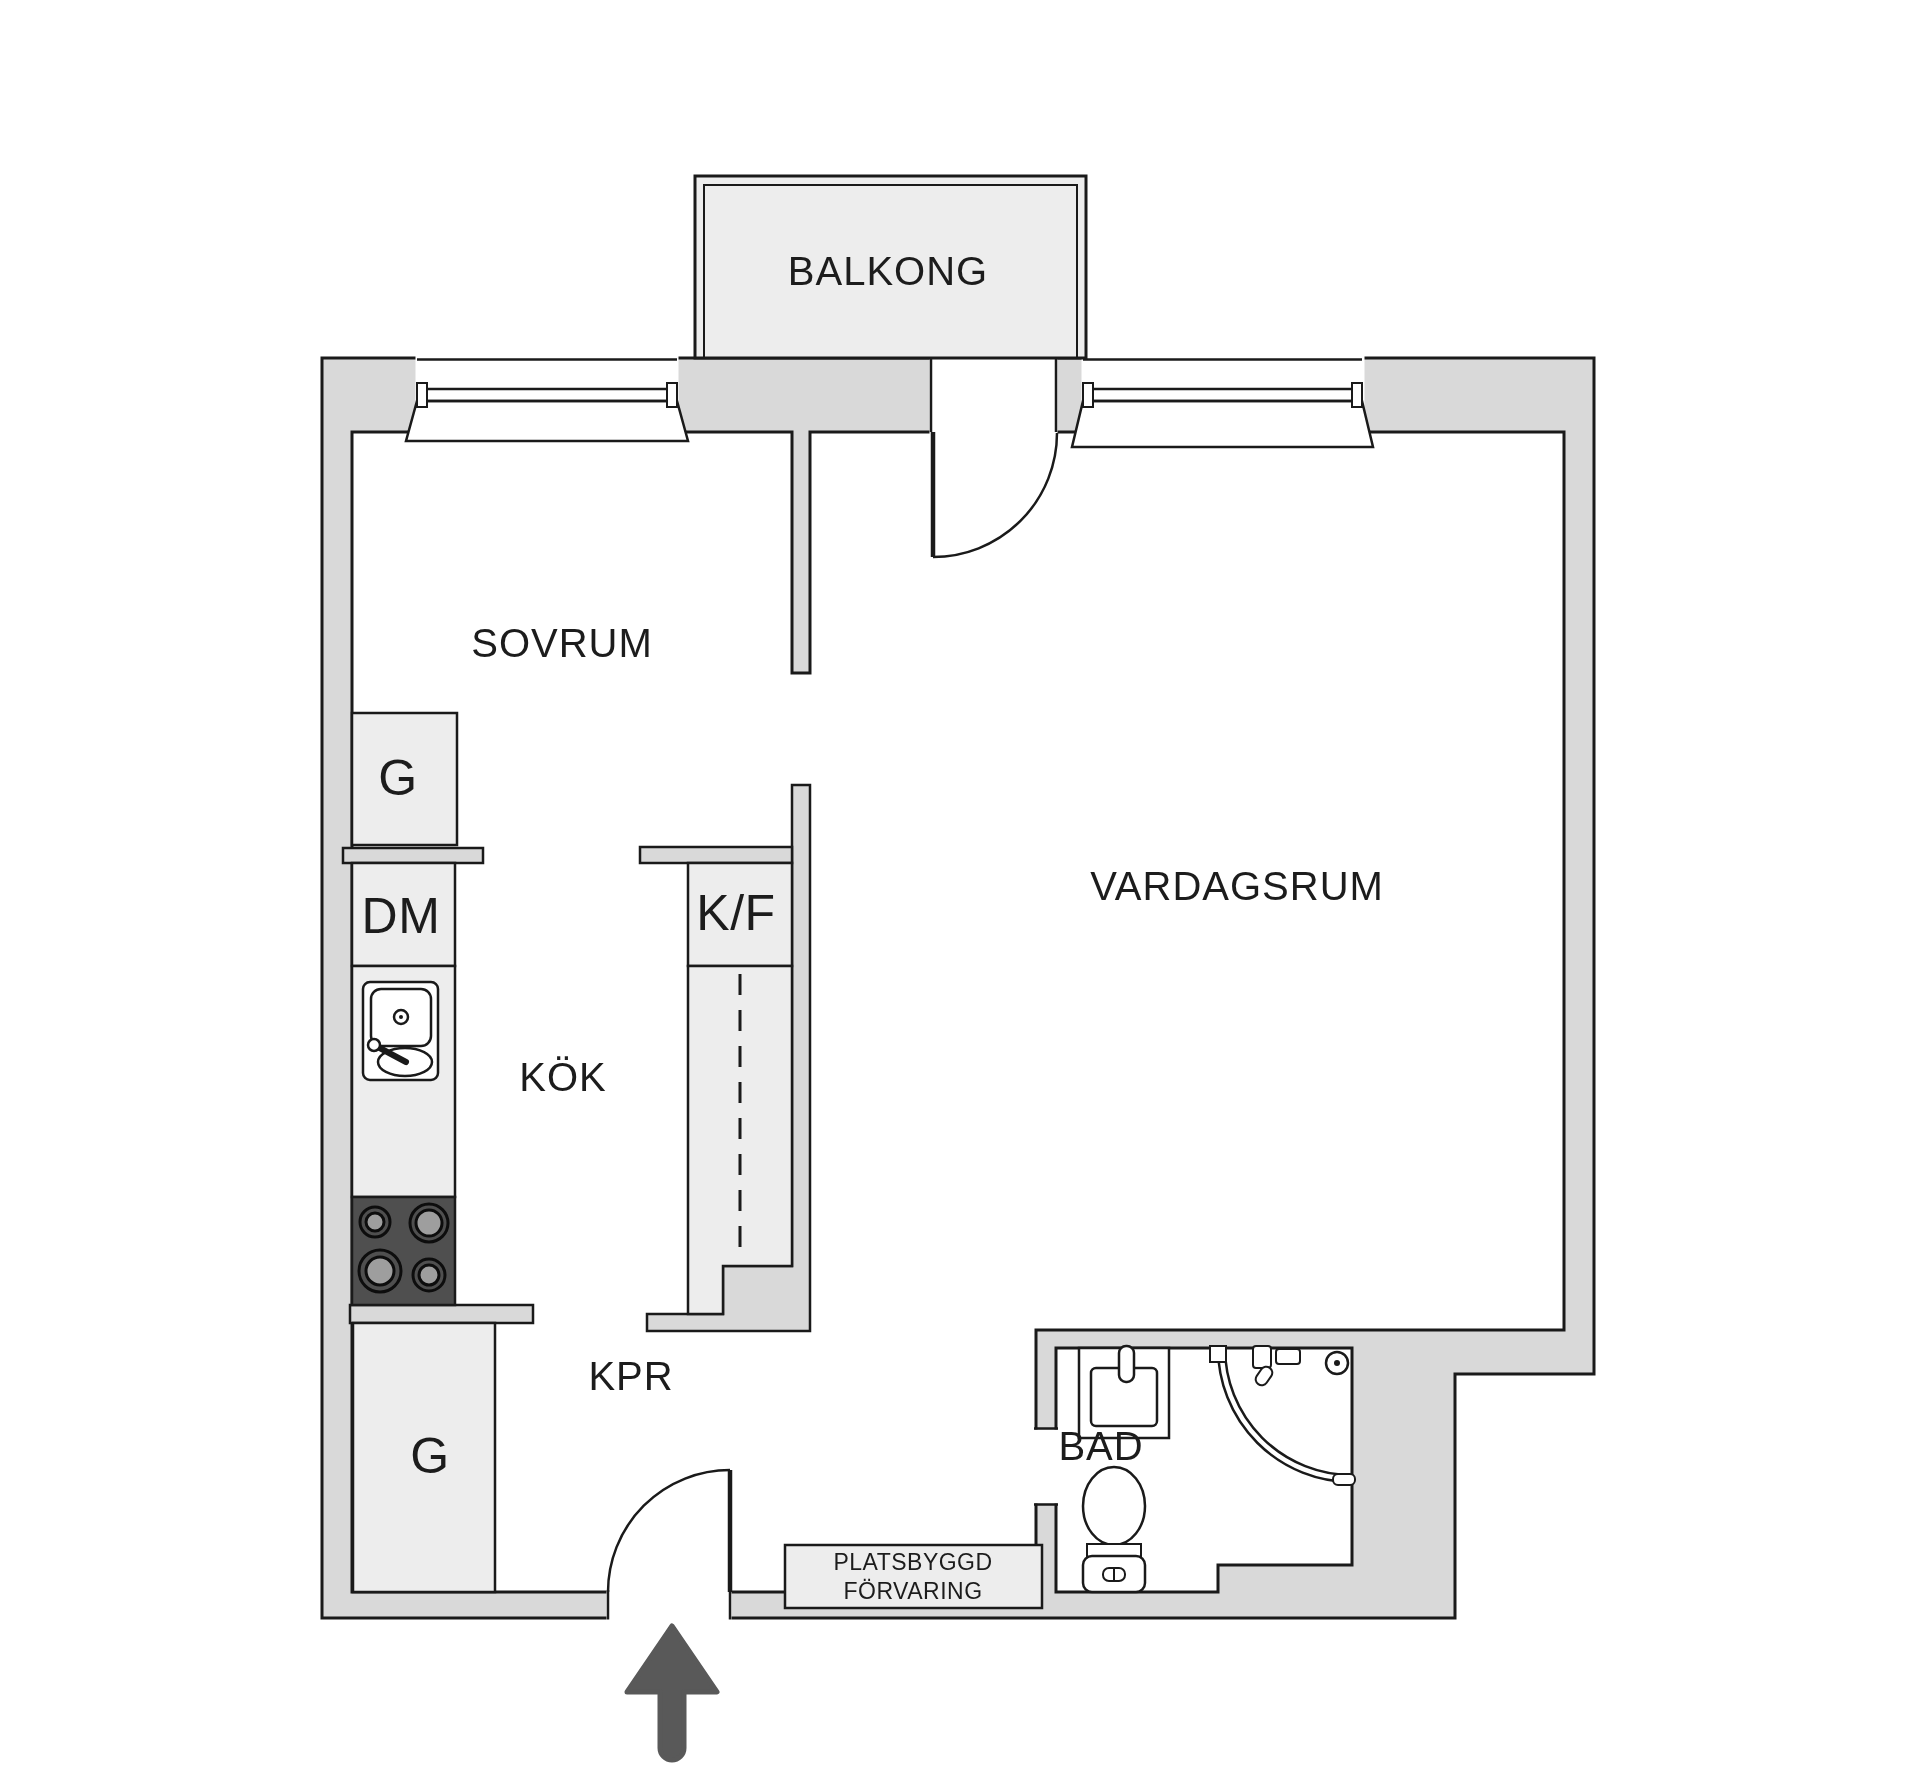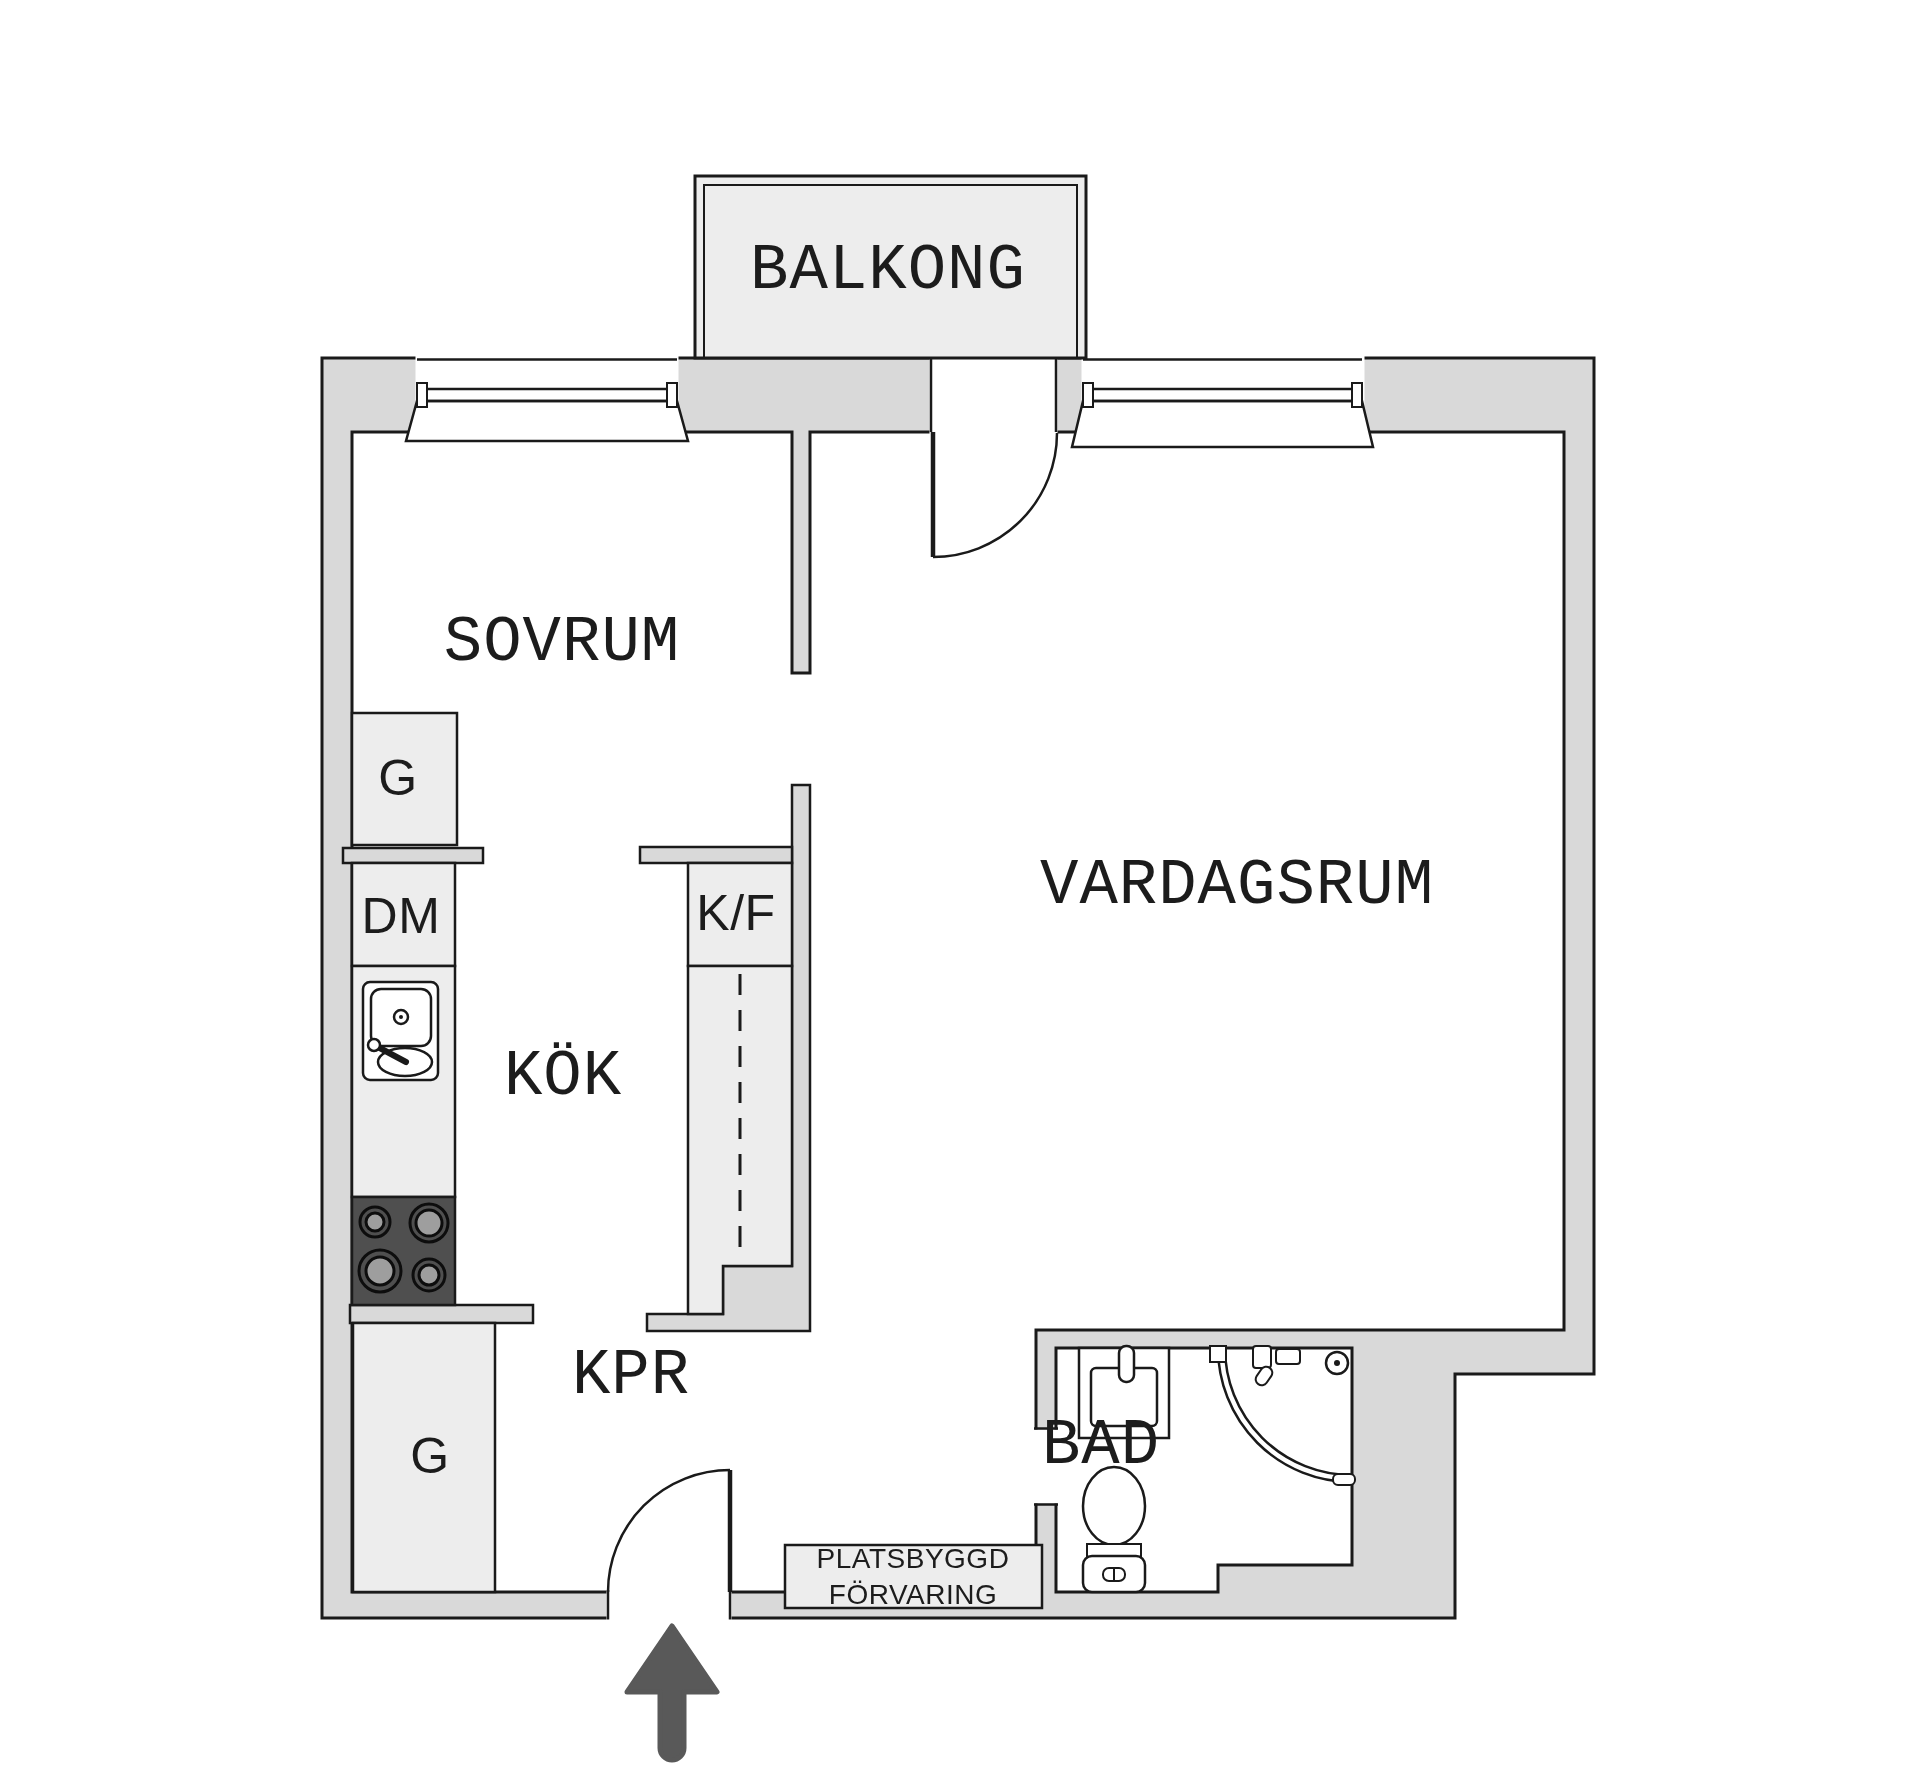--- a/index.html
+++ b/index.html
@@ -12,24 +12,24 @@
   }
   .plan svg{position:absolute;left:0;top:0;}
   .lbl{
     position:absolute;
     transform:translate(-50%,-50%);
     color:#1c1c1c;
     white-space:nowrap;
     letter-spacing:1px;
     font-weight:400;
   }
-  .room{font-size:64px;font-family:Liberation Mono, monospace;}
+  .room{font-size:40px;}
   .closet{font-size:50px;letter-spacing:0.5px;}
   .storage{
-    font-size:28px;
+    font-size:23px;
     text-align:center;
     line-height:1.28;
     letter-spacing:0.5px;
   }
 </style>
 </head>
 <body>
 
 <div class="plan">
 

